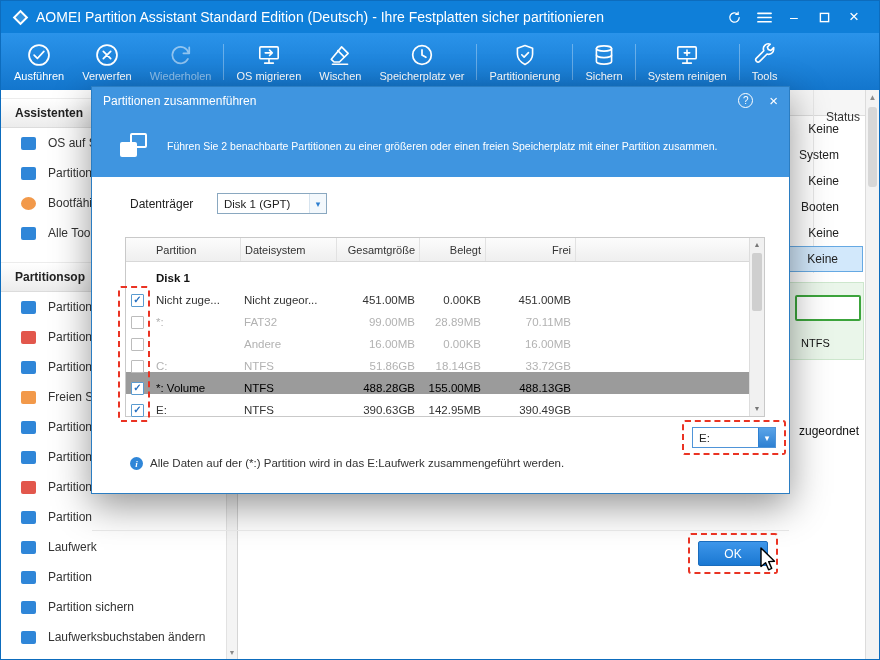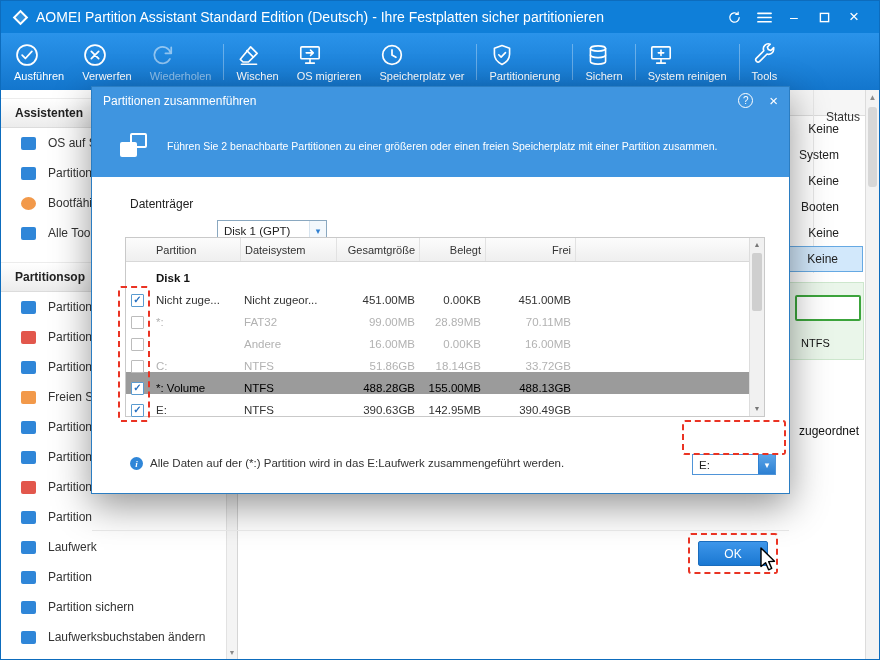--- a/index.html
+++ b/index.html
@@ -9,21 +9,21 @@
 
   
   .titlebar { position:absolute; left:0; top:0; right:0; height:32px; background:#0f7fd9; display:flex; align-items:center; padding:0 10px; color:#fff; }
   .app-logo { width:11px; height:11px; border:2px solid #fff; transform:rotate(45deg); margin:0 10px 0 4px; flex:0 0 auto; background:rgba(255,255,255,.15); }
   .title-text { font-size:14px; white-space:nowrap; }
   .win-controls { margin-left:auto; display:flex; align-items:center; }
   .wc { width:30px; height:26px; display:flex; align-items:center; justify-content:center; color:#fff; font-size:14px; }
 
   
   .toolbar { position:absolute; left:0; top:32px; right:0; height:57px; background:linear-gradient(#2a93ea,#1376cd); display:flex; align-items:center; padding:0 4px; }
-  .tb-item { display:flex; flex-direction:column; align-items:flex-start; gap:2px; color:#fff; padding:3px 9px; }
+  .tb-item { display:flex; flex-direction:column; align-items:center; gap:2px; color:#fff; padding:3px 9px; }
   .tb-item .ico { height:27px; display:flex; align-items:center; }
   .tb-label { font-size:11px; white-space:nowrap; }
   .tb-sep { width:1px; height:36px; background:rgba(255,255,255,.32); margin:0 3px; }
   .tb-disabled { opacity:.5; }
 
   
   .sidebar { position:absolute; left:0; top:89px; width:237px; bottom:0; background:#fff; border-right:1px solid #d5d5d5; overflow:hidden; }
   .sb-inner { position:absolute; left:0; top:0; right:11px; bottom:0; }
   .sb-head { height:30px; margin-top:8px; display:flex; align-items:center; padding-left:14px; font-weight:bold; font-size:12px; color:#222; background:linear-gradient(#ffffff,#ececec); border-top:1px solid #ececec; border-bottom:1px solid #dcdcdc; white-space:nowrap; overflow:hidden; }
   .sb-head.second { margin-top:14px; }
@@ -55,21 +55,21 @@
   .dlg-controls { margin-left:auto; display:flex; align-items:center; gap:16px; }
   .dlg-help { width:15px; height:15px; border:1px solid #fff; border-radius:50%; font-size:10px; display:flex; align-items:center; justify-content:center; }
   .dlg-close { font-size:15px; line-height:1; }
   .dlg-banner { position:absolute; left:0; top:27px; right:0; height:63px; background:#3f95e0; color:#fff; }
   .merge-icon { position:absolute; left:28px; top:19px; width:27px; height:24px; }
   .mi-a { position:absolute; left:0; bottom:0; width:17px; height:15px; background:#fff; border-radius:2px; }
   .mi-b { position:absolute; right:0; top:0; width:17px; height:15px; border:2px solid #fff; border-radius:2px; }
   .dlg-desc { position:absolute; left:75px; top:50%; transform:translateY(-50%); right:8px; font-size:10.5px; white-space:nowrap; overflow:hidden; }
 
   .lbl-disk { position:absolute; left:38px; top:110px; font-size:12px; color:#222; }
-  .combo { height:21px; border:1px solid #8aa8c0; background:#fff; display:flex; align-items:stretch; font-size:11.5px; color:#222;margin-top:27px; }
+  .combo { height:21px; border:1px solid #8aa8c0; background:#fff; display:flex; align-items:stretch; font-size:11.5px; color:#222; }
   .combo .cv { padding:0 6px; flex:1; display:flex; align-items:center; white-space:nowrap; overflow:hidden; }
   .combo .ca { width:17px; display:flex; align-items:center; justify-content:center; color:#2f7fd0; font-size:9px; border-left:1px solid #d7e4ef; background:#f3f8fc; }
   .combo-disk { position:absolute; left:125px; top:106px; width:110px; }
 
   .tbl { position:absolute; left:33px; top:150px; width:640px; height:180px; border:1px solid #c9c9c9; background:#fff; }
   .grid7 { display:grid; grid-template-columns:26px 88px 96px 83px 66px 90px 1fr; align-items:stretch; }
   .tbl-head { height:24px; background:linear-gradient(#fcfcfc,#efefef); border-bottom:1px solid #d8d8d8; font-size:11px; color:#333; }
   .th { display:flex; align-items:center; padding:0 4px; }
   .th.r { justify-content:flex-end; }
   .th.bl { border-left:1px solid #e2e2e2; }
@@ -155,35 +155,35 @@
             <path d="M19 10.2a7.6 7.6 0 1 0-.6 5.4"></path>
             <path d="M19.6 5v5.4h-5.4"></path>
           </svg>
         </span>
       <span class="tb-label">Wiederholen</span>
     </div>
     <span class="tb-sep"></span>
     <div class="tb-item">
       <span class="ico">
           <svg width="26" height="26" viewBox="0 0 24 24" fill="none" stroke="#fff" stroke-width="1.5" stroke-linecap="round" stroke-linejoin="round">
-            <path d="M13.5 4.5l6 6-8 8h-5l-2.5-2.5z"></path>
-            <path d="M10 8l6 6M5 20.5h14"></path>
-          </svg>
-        </span>
-      <span class="tb-label">Wischen</span>
-    </div>
-    <div class="tb-item">
-      <span class="ico">
-          <svg width="26" height="26" viewBox="0 0 24 24" fill="none" stroke="#fff" stroke-width="1.5" stroke-linecap="round" stroke-linejoin="round">
             <rect x="3.5" y="4.5" width="17" height="11" rx="1"></rect>
             <path d="M8 19.5h8M12 15.5v4"></path>
             <path d="M8.5 10h6M12.5 7.5L15 10l-2.5 2.5"></path>
           </svg>
         </span>
       <span class="tb-label">OS migrieren</span>
+    </div>
+    <div class="tb-item">
+      <span class="ico">
+          <svg width="26" height="26" viewBox="0 0 24 24" fill="none" stroke="#fff" stroke-width="1.5" stroke-linecap="round" stroke-linejoin="round">
+            <path d="M13.5 4.5l6 6-8 8h-5l-2.5-2.5z"></path>
+            <path d="M10 8l6 6M5 20.5h14"></path>
+          </svg>
+        </span>
+      <span class="tb-label">Wischen</span>
     </div>
     <div class="tb-item">
       <span class="ico">
           <svg width="26" height="26" viewBox="0 0 24 24" fill="none" stroke="#fff" stroke-width="1.6" stroke-linecap="round">
             <circle cx="12" cy="12" r="8.6"></circle>
             <path d="M12 7.3V12l3.6 2.1"></path>
           </svg>
         </span>
       <span class="tb-label">Speicherplatz ver</span>
     </div>

